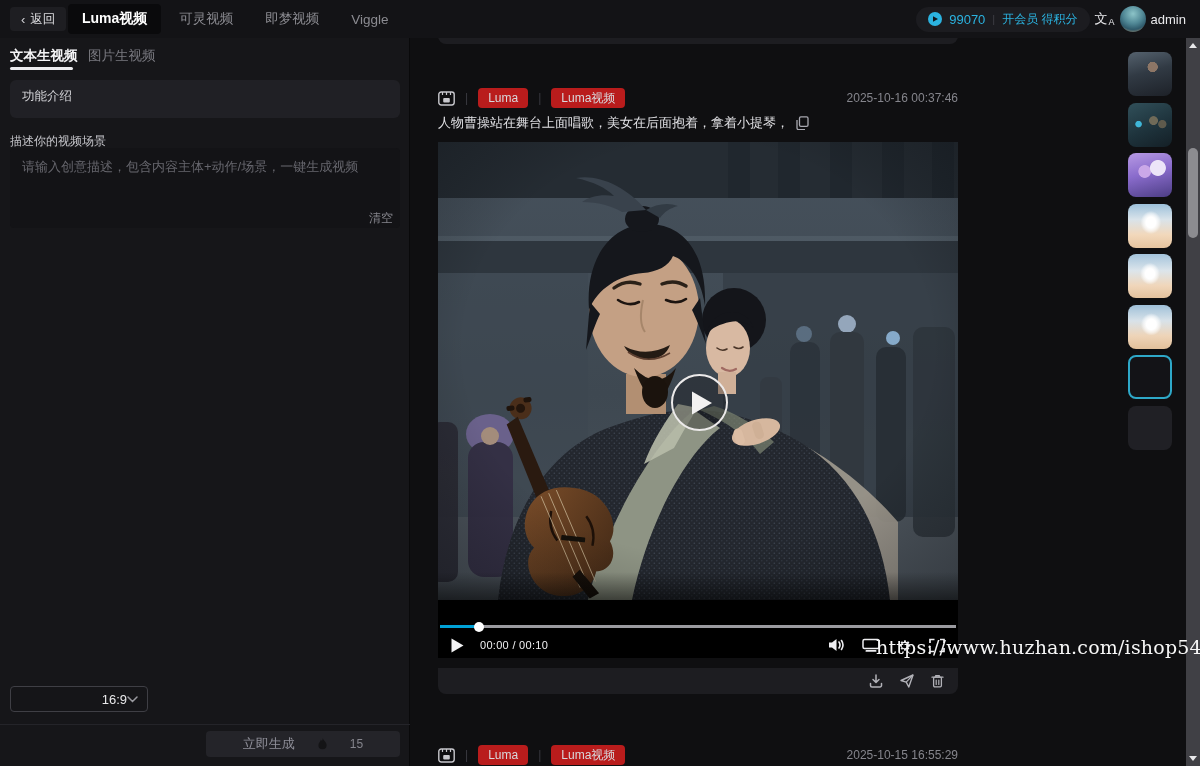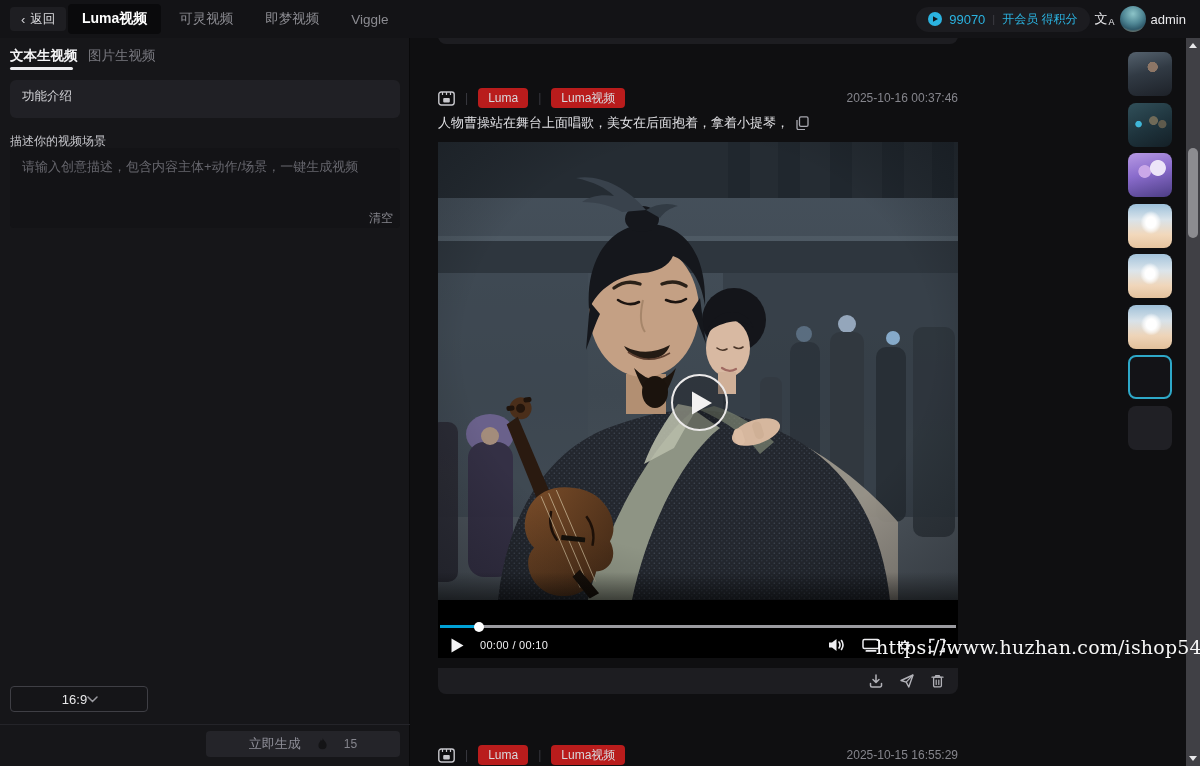--- a/index.html
+++ b/index.html
@@ -39,26 +39,26 @@
   .intro-card { position:absolute; left:10px; top:42px; width:390px; background:#202025; border-radius:6px; padding:8px 12px 9px; }
   .intro-title { font-size:12.5px; color:#d5d5d9; margin-bottom:4px; }
   .intro-body { font-size:12px; color:#a8a8ae; line-height:1.45; }
   .prompt-label { position:absolute; left:10px; top:95px; font-size:12px; color:#c5c5ca; }
   .prompt-input { position:absolute; left:10px; top:110px; width:390px; height:80px; background:#131316; border:none;
     border-radius:4px; color:#dddde1; font-size:13px; padding:10px 12px; resize:none; outline:none;
     font-family:"Liberation Sans","DejaVu Sans",sans-serif; }
   .prompt-input::placeholder { color:#66666d; }
   .clear-btn { position:absolute; right:16px; top:172px; font-size:12px; color:#85858c; cursor:pointer; }
   .aspect-select { position:absolute; left:10px; top:648px; width:138px; height:26px; border:1px solid #3f3f45;
-    border-radius:4px; background:#151518; display:flex; align-items:center; justify-content:center;
+    border-radius:4px; background:#151518; display:flex; align-items:center; justify-content:flex-end;
     padding:0 9px 0 11px; cursor:pointer; }
   .aspect-value { font-size:13px; color:#e8e8ea; }
   .panel-divider { position:absolute; left:0; top:686px; width:410px; height:1px; background:#242429; }
   .generate-btn { position:absolute; left:206px; top:693px; width:194px; height:26px; background:#242429; border-radius:4px;
-    display:flex; align-items:center; justify-content:center; gap:16px; cursor:pointer; }
+    display:flex; align-items:center; justify-content:center; gap:22px; cursor:pointer; }
   .generate-label { font-size:13px; color:#90909a; }
   .generate-cost { font-size:12px; color:#85858d; }
 
   
   .partial-bar { position:absolute; left:438px; top:31px; width:520px; height:13px; background:#1d1d21; border-radius:0 0 8px 8px; }
   .card-header { position:absolute; left:438px; width:520px; height:22px; display:flex; align-items:center; gap:10px; }
   .card-header.c1 { top:87px; }
   .card-header.c2 { top:744px; }
   .hdr-sep { font-size:12px; color:#3a3a40; }
   .badge { background:#b91c1c; border-radius:4px; padding:3px 10px; font-size:12px; color:#d8d8dc; line-height:1.2; }

